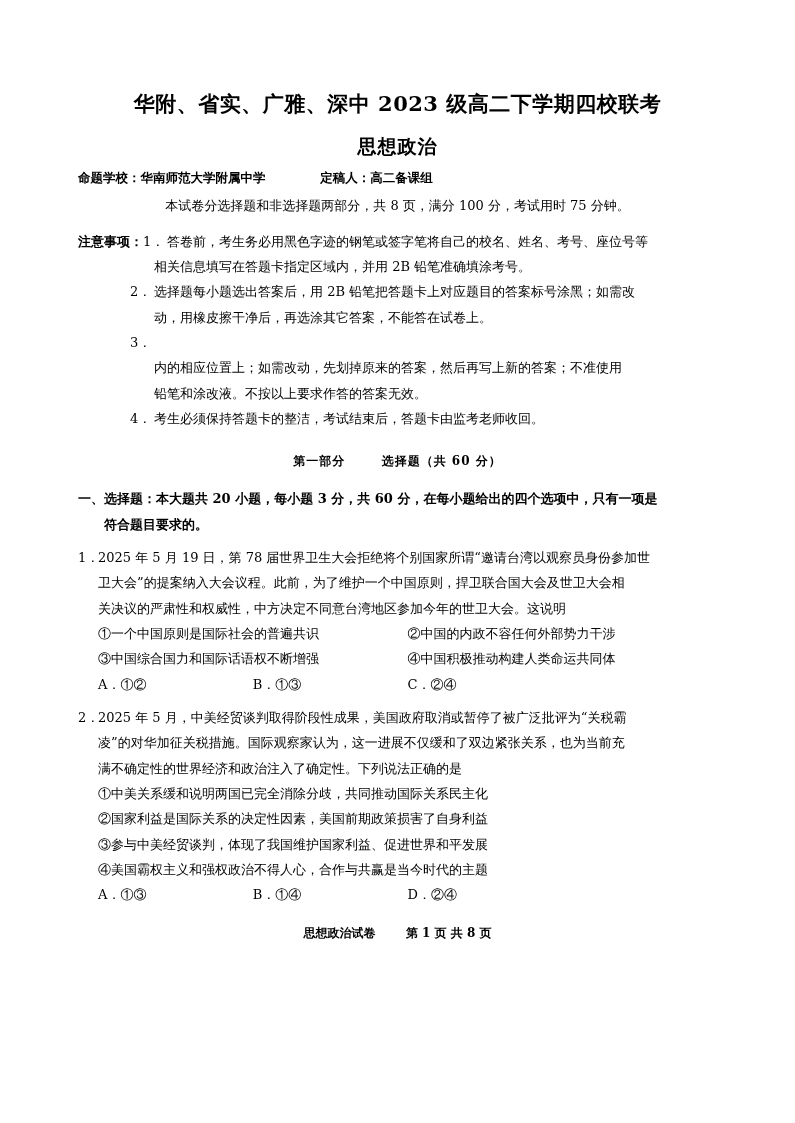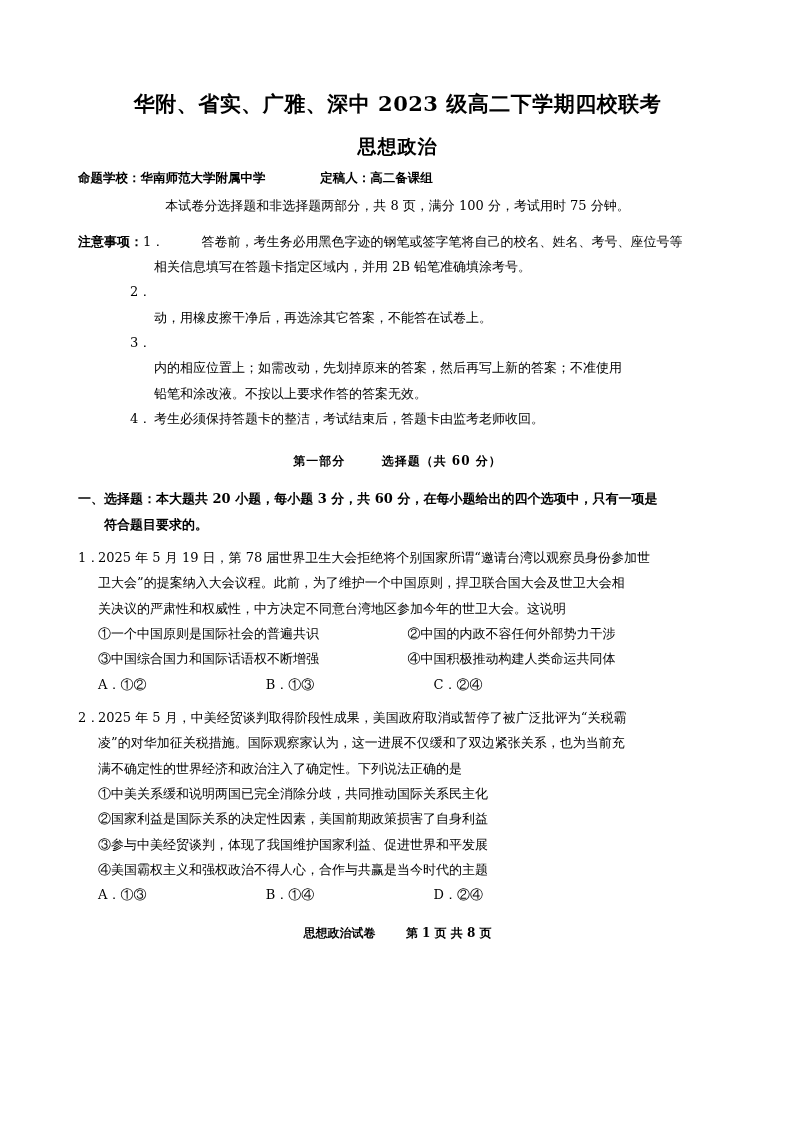--- a/index.html
+++ b/index.html
@@ -60,21 +60,20 @@
     display: flex;
     align-items: flex-start;
   }
   .notice-label {
     font-weight: bold;
     white-space: nowrap;
     flex: 0 0 auto;
   }
   .notice-first-text {
     flex: 1 1 auto;
-    text-align: center;
   }
   .notice-item {
     display: flex;
     align-items: flex-start;
     padding-left: 52px;
   }
   .notice-num {
     flex: 0 0 auto;
     width: 24px;
     white-space: nowrap;
@@ -134,21 +133,20 @@
   .opt-grid {
     display: flex;
     padding-left: 20px;
   }
   .opt-grid .col {
     flex: 0 0 50%;
   }
   .ans-row {
     display: flex;
     padding-left: 20px;
-    gap: 13px;
   }
   .ans-row .ans {
     flex: 0 0 25%;
   }
   .footer {
     position: absolute;
     left: 0;
     right: 0;
     bottom: 34px;
     text-align: center;
@@ -179,20 +177,21 @@
   <div class="notice">
     <div class="notice-row">
       <span class="notice-label">注意事项：</span>
       <span class="notice-num">1．</span>
       <span class="notice-first-text">答卷前，考生务必用黑色字迹的钢笔或签字笔将自己的校名、姓名、考号、座位号等</span>
     </div>
     <div class="hang-indent">相关信息填写在答题卡指定区域内，并用 2B 铅笔准确填涂考号。</div>
 
     <div class="notice-item">
       <span class="notice-num">2．</span>
+      <span class="notice-text">选择题每小题选出答案后，用 2B 铅笔把答题卡上对应题目的答案标号涂黑；如需改</span>
     </div>
     <div class="hang-indent">动，用橡皮擦干净后，再选涂其它答案，不能答在试卷上。</div>
 
     <div class="notice-item">
       <span class="notice-num">3．</span>
     </div>
     <div class="hang-indent">内的相应位置上；如需改动，先划掉原来的答案，然后再写上新的答案；不准使用</div>
     <div class="hang-indent">铅笔和涂改液。不按以上要求作答的答案无效。</div>
 
     <div class="notice-item">

